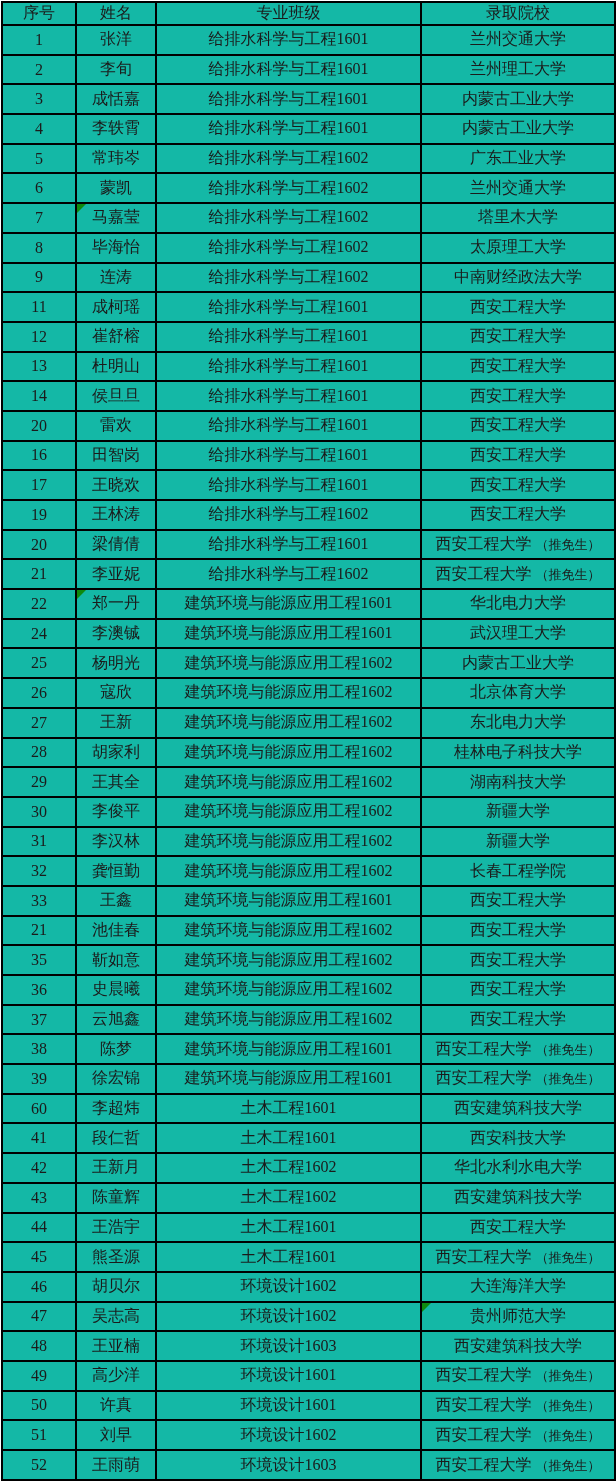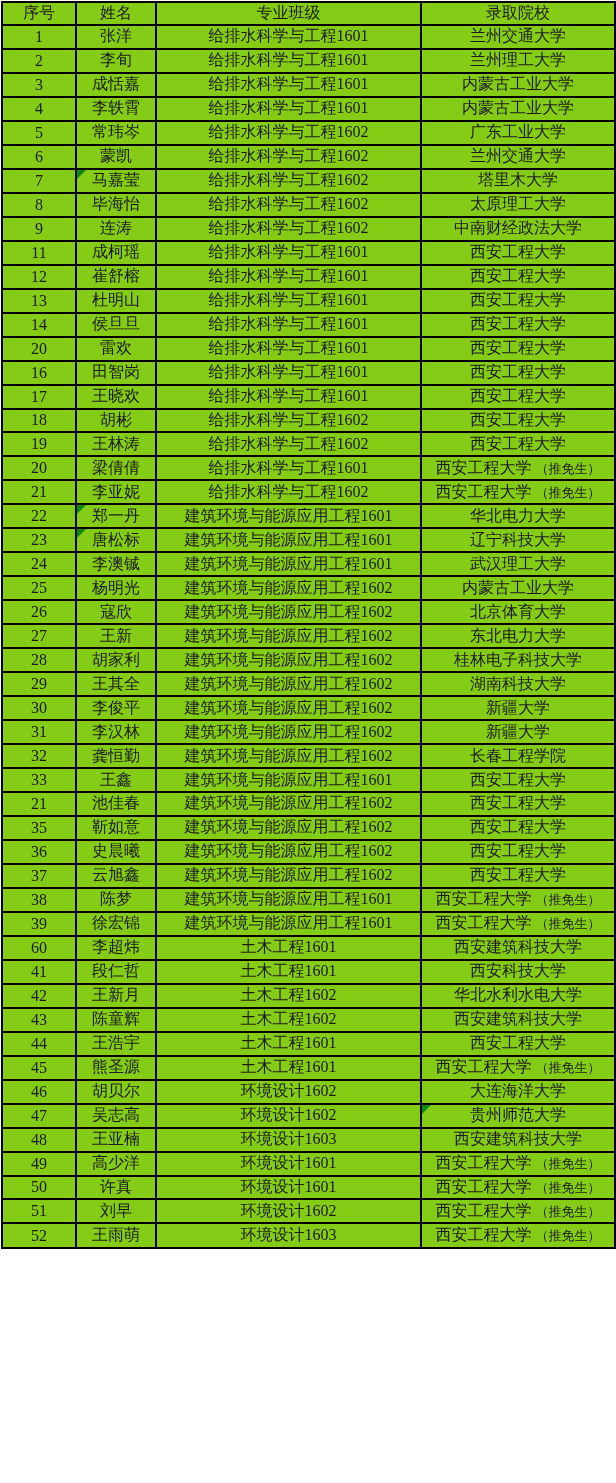--- a/index.html
+++ b/index.html
@@ -11,25 +11,25 @@
   }
   body {
     font-family: "Liberation Serif", "DejaVu Serif", serif;
     color: #1b1b1b;
   }
   table.sheet {
     position: absolute;
     left: 1px;
     top: 1px;
     width: 613px;
-    height: 1248px;
+    height: 1480px;
     border-collapse: collapse;
     table-layout: fixed;
     border: 2px solid #000;
-    background: #84cc16;
+    background: #14b8a6;
   }
   th, td {
     border: 2px solid #000;
     text-align: center;
     vertical-align: middle;
     font-size: 16px;
     font-weight: normal;
     padding: 0;
     position: relative;
     overflow: hidden;
@@ -158,26 +158,20 @@
         <td><span>给排水科学与工程1601</span></td>
         <td><span>西安工程大学</span></td>
       </tr>
       <tr>
         <td><span>17</span></td>
         <td><span>王晓欢</span></td>
         <td><span>给排水科学与工程1601</span></td>
         <td><span>西安工程大学</span></td>
       </tr>
       <tr>
-        <td><span>18</span></td>
-        <td><span>胡彬</span></td>
-        <td><span>给排水科学与工程1602</span></td>
-        <td><span>西安工程大学</span></td>
-      </tr>
-      <tr>
         <td><span>19</span></td>
         <td><span>王林涛</span></td>
         <td><span>给排水科学与工程1602</span></td>
         <td><span>西安工程大学</span></td>
       </tr>
       <tr>
         <td><span>20</span></td>
         <td><span>梁倩倩</span></td>
         <td><span>给排水科学与工程1601</span></td>
         <td><span>西安工程大学 <span class="paren">（推免生）</span></span></td>
@@ -186,26 +180,20 @@
         <td><span>21</span></td>
         <td><span>李亚妮</span></td>
         <td><span>给排水科学与工程1602</span></td>
         <td><span>西安工程大学 <span class="paren">（推免生）</span></span></td>
       </tr>
       <tr>
         <td><span>22</span></td>
         <td><span class="tri" style="border-top-color: rgb(14, 138, 14);"></span><span>郑一丹</span></td>
         <td><span>建筑环境与能源应用工程1601</span></td>
         <td><span>华北电力大学</span></td>
-      </tr>
-      <tr>
-        <td><span>23</span></td>
-        <td><span class="tri" style="border-top-color: rgb(14, 138, 14);"></span><span>唐松标</span></td>
-        <td><span>建筑环境与能源应用工程1601</span></td>
-        <td><span>辽宁科技大学</span></td>
       </tr>
       <tr>
         <td><span>24</span></td>
         <td><span>李澳铖</span></td>
         <td><span>建筑环境与能源应用工程1601</span></td>
         <td><span>武汉理工大学</span></td>
       </tr>
       <tr>
         <td><span>25</span></td>
         <td><span>杨明光</span></td>

